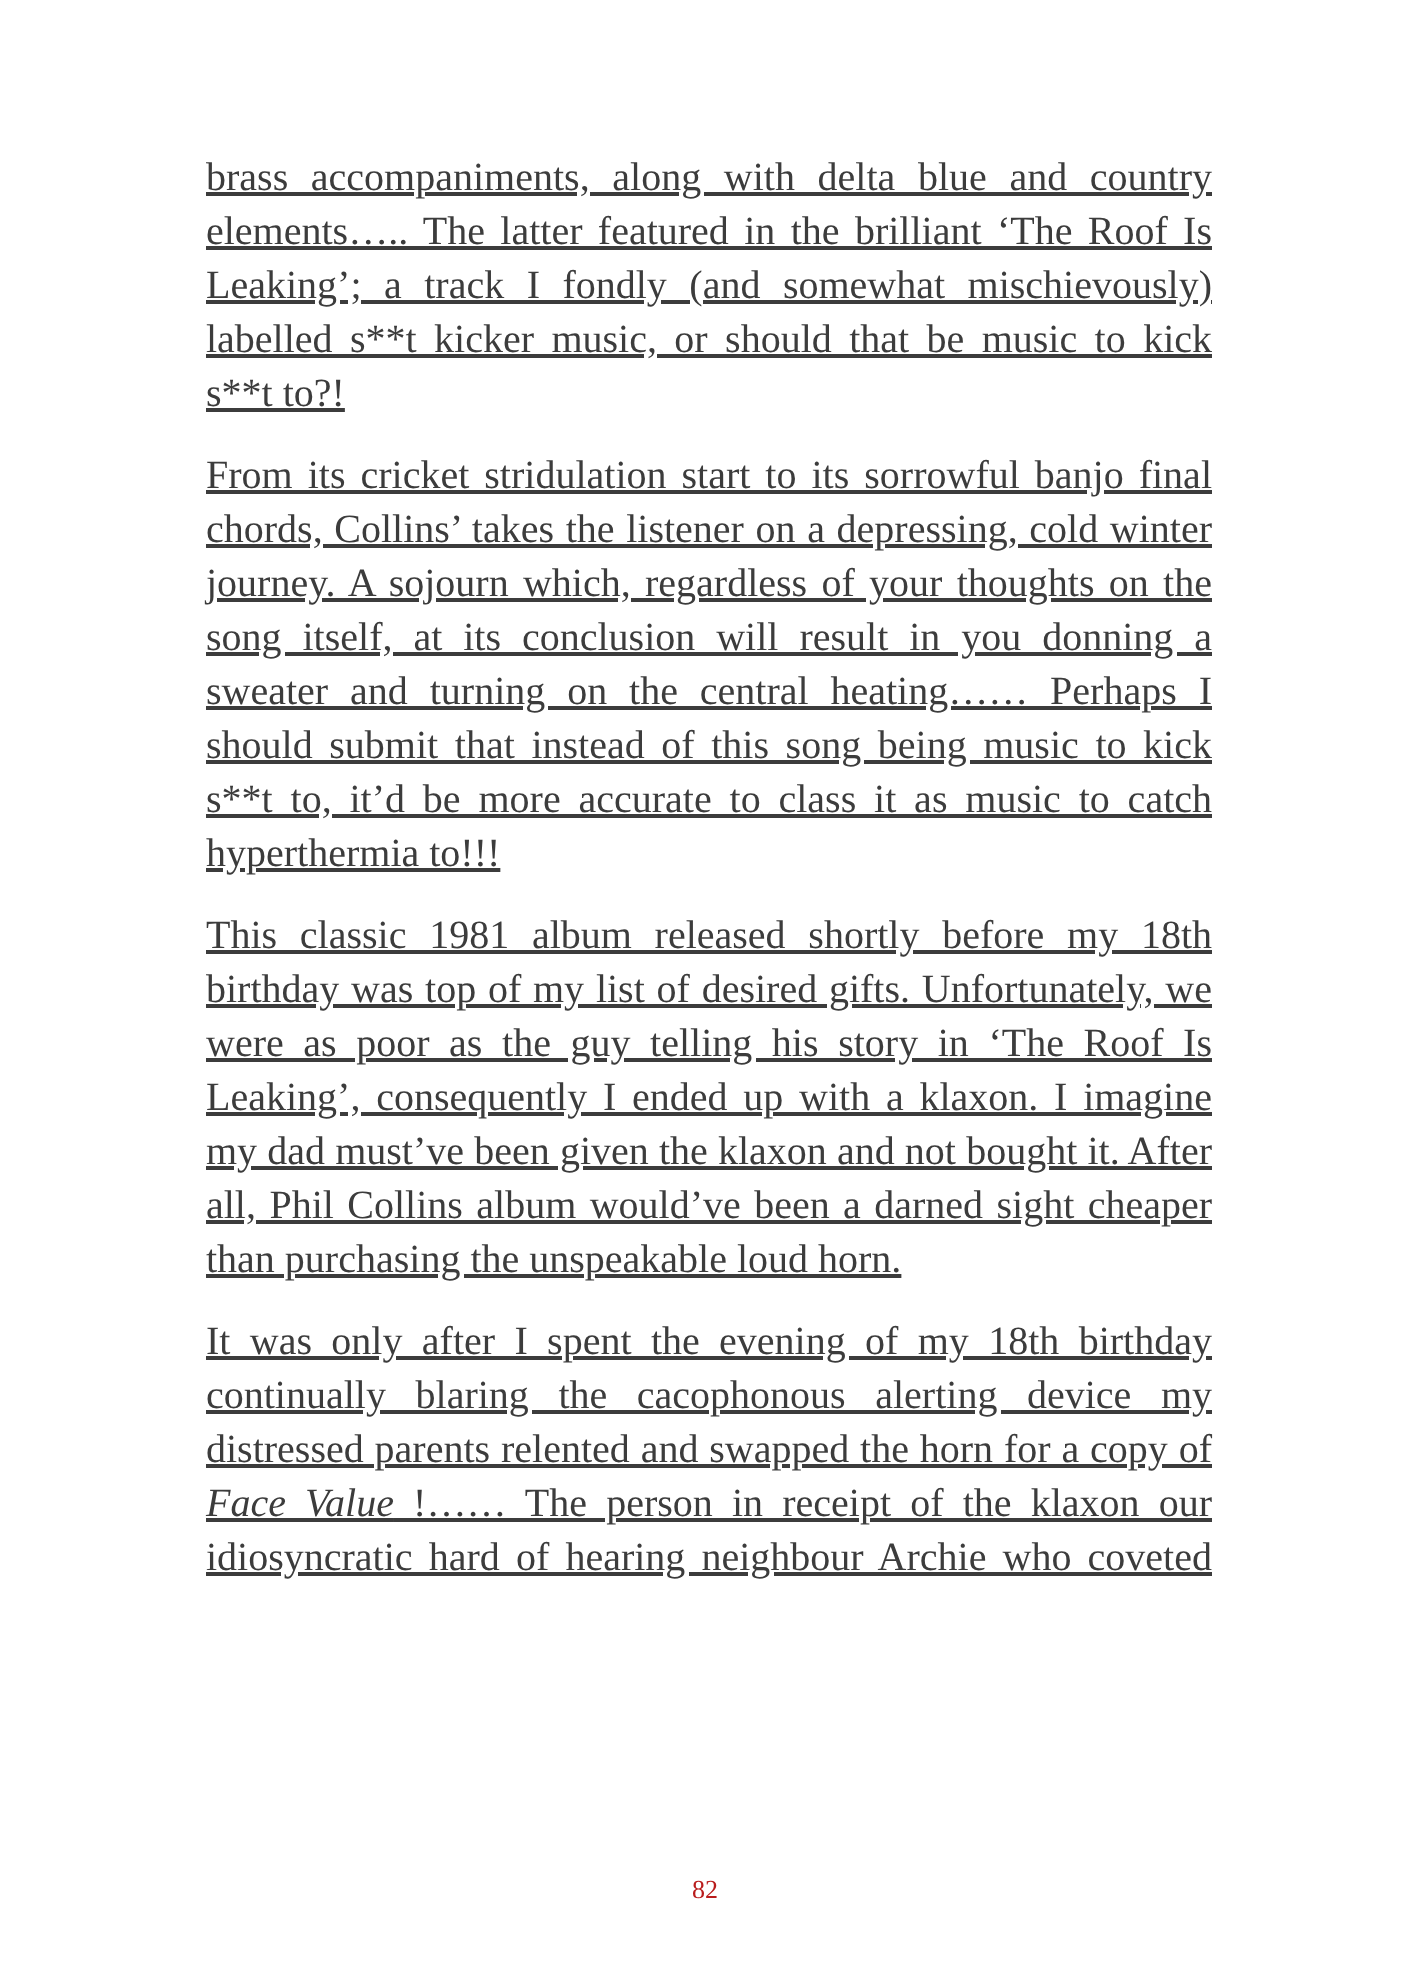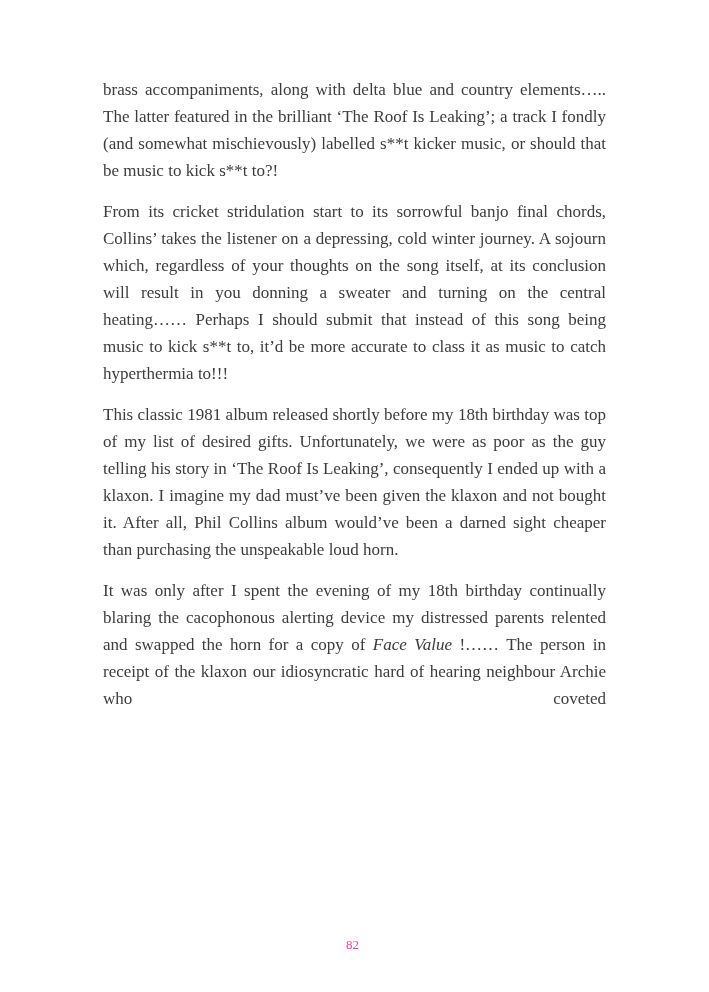--- a/index.html
+++ b/index.html
@@ -13,43 +13,44 @@
     height: 992px;
     background: #ffffff;
     font-family: "Liberation Serif", serif;
     overflow: hidden;
   }
   .text-block {
     position: absolute;
     left: 103px;
     top: 76px;
     width: 503px;
-    font-size: 17px;
+    font-size: 20px;
     line-height: 27px;
     color: #3c3c3c;
     text-align: justify;
+    text-decoration: underline;
   }
   .para {
     margin: 0 0 14px 0;
   }
   .para.justify-last {
     text-align-last: justify;
   }
   .italic {
     font-style: italic;
   }
   .page-number {
     position: absolute;
     left: 0;
     right: 4px;
     top: 937px;
     text-align: center;
     font-size: 13px;
     line-height: 16px;
-    color: #ec4899;
+    color: #b91c1c;
     font-family: "Liberation Serif", serif;
   }
 </style>
 </head>
 <body>
 
 <div class="page">
   <div class="text-block">
       <p class="para"><span class="">brass accompaniments, along with delta blue and country elements….. The latter featured in the brilliant ‘The Roof Is Leaking’; a track I fondly (and somewhat mischievously) labelled s**t kicker music, or should that be music to kick s**t to?!</span></p>
       <p class="para"><span class="">From its cricket stridulation start to its sorrowful banjo final chords, Collins’ takes the listener on a depressing, cold winter journey. A sojourn which, regardless of your thoughts on the song itself, at its conclusion will result in you donning a sweater and turning on the central heating…… Perhaps I should submit that instead of this song being music to kick s**t to, it’d be more accurate to class it as music to catch hyperthermia to!!!</span></p>

